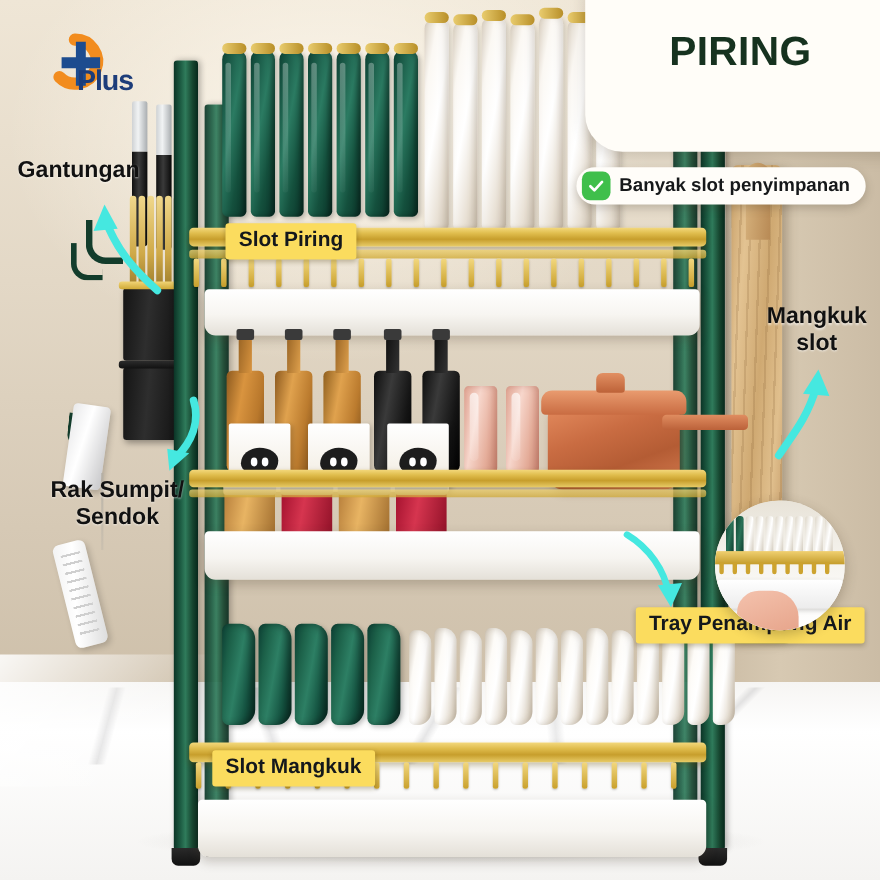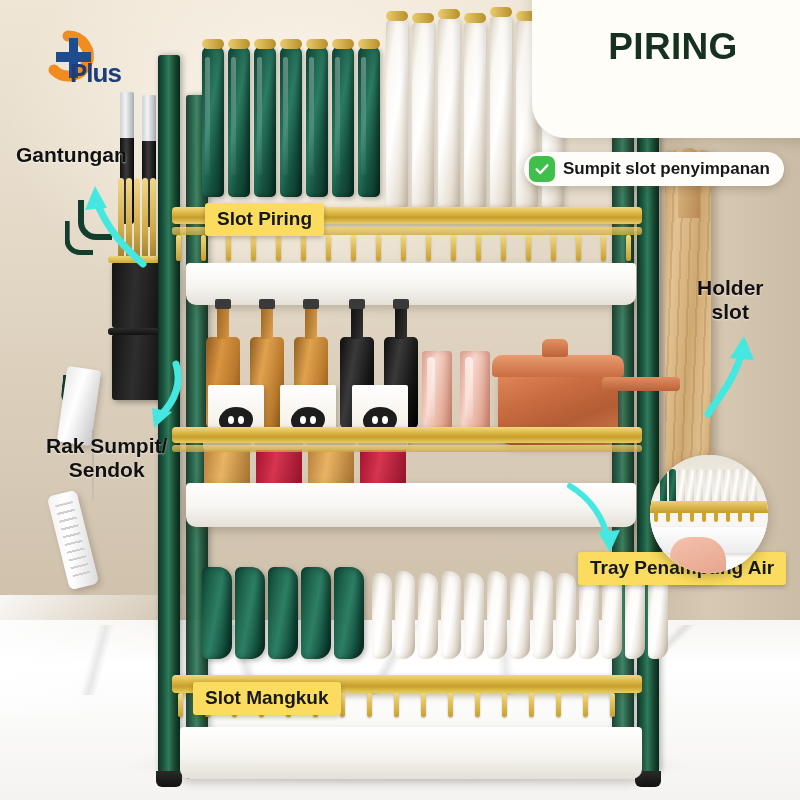--- a/index.html
+++ b/index.html
@@ -652,34 +652,34 @@
   <div class="title">
     <div>PIRING</div>
   </div>
 
   <div class="feature-pill">
     <span class="check-box">
       <svg viewBox="0 0 24 24">
         <path d="M4 12.5 L9.5 18 L20 6.5" fill="none" stroke="#fff" stroke-width="3.6" stroke-linecap="round" stroke-linejoin="round"></path>
       </svg>
     </span>
-    <span class="feature-text">Sumpit slot penyimpanan</span>
+    <span class="feature-text">Banyak slot penyimpanan</span>
   </div>
 
   <div class="yellow-tag" style="left:205px; top:203px;">Slot Piring</div>
   <div class="yellow-tag" style="left:193px; top:682px;">Slot Mangkuk</div>
   <div class="yellow-tag" style="left:578px; top:552px;">Tray Penampung Air</div>
 
   <div class="dark-label" style="left:16px; top:143px;">Gantungan</div>
   <div class="dark-label center" style="left:46px; top:434px;">
     <div>Rak Sumpit/</div>
     <div>Sendok</div>
   </div>
   <div class="dark-label center" style="left:697px; top:276px;">
-    <div>Holder</div>
+    <div>Mangkuk</div>
     <div>slot</div>
   </div>
 
   <svg class="arrow-svg" style="left:55px; top:168px; width:110px; height:100px;" viewBox="0 0 110 100">
     <path d="M88 96 C 70 80, 52 62, 40 30" fill="none" stroke="#45E8E0" stroke-width="7" stroke-linecap="round"></path>
     <path d="M40 18 L 30 42 L 52 40 Z" fill="#45E8E0"></path>
   </svg>
 
   <svg class="arrow-svg" style="left:112px; top:358px; width:80px; height:80px;" viewBox="0 0 80 80">
     <path d="M64 6 C 70 26, 62 44, 48 58" fill="none" stroke="#45E8E0" stroke-width="7" stroke-linecap="round"></path>

